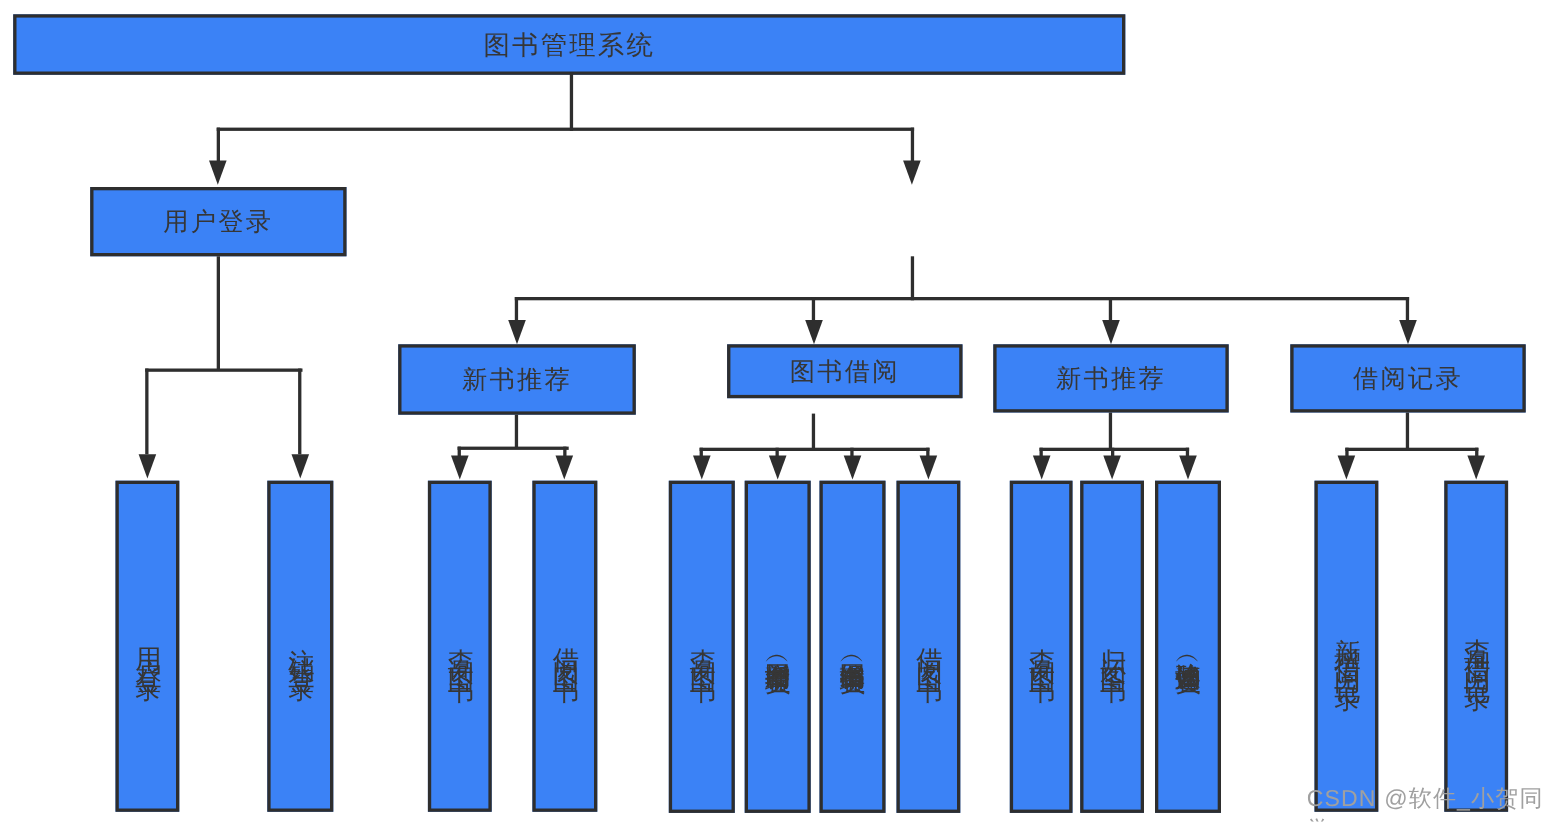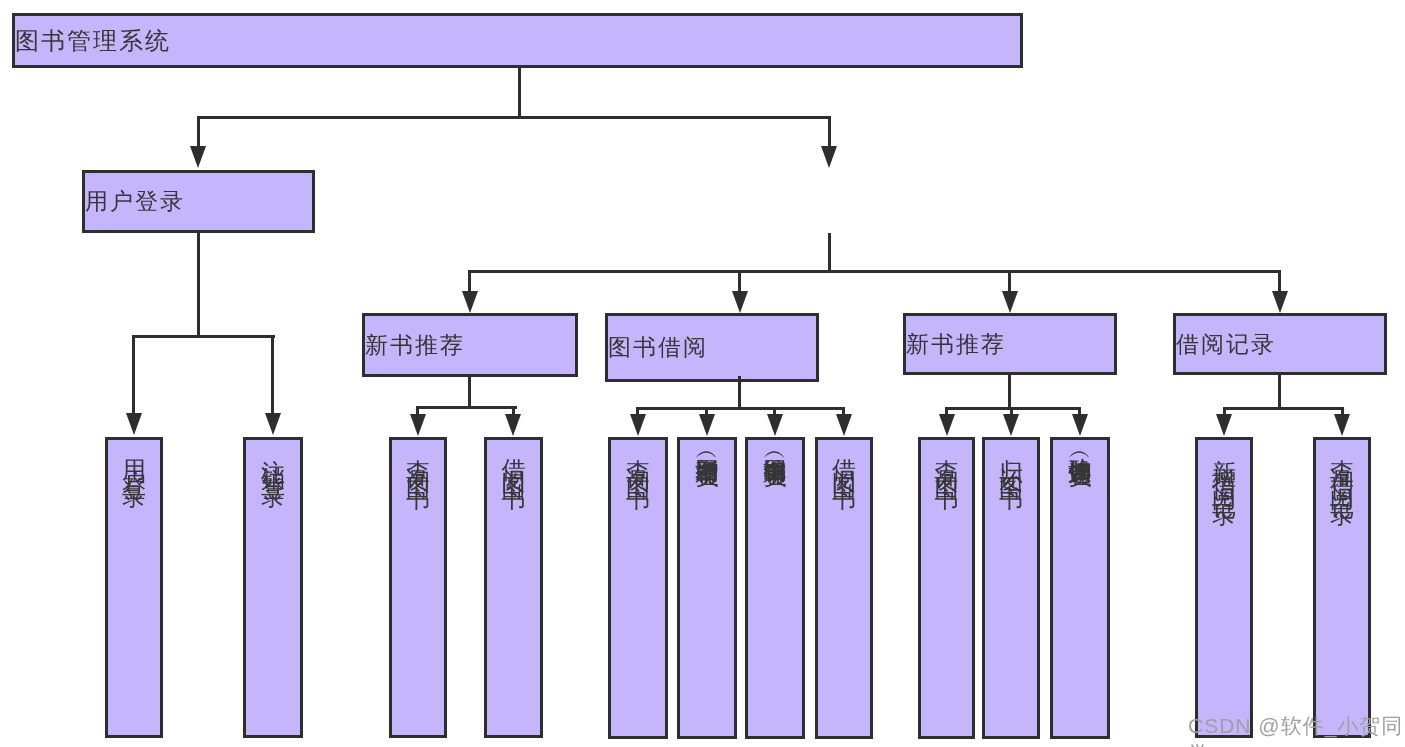--- a/index.html
+++ b/index.html
@@ -7,25 +7,25 @@
     position:relative;
     width:1405px;height:747px;
     background:#ffffff;
     overflow:hidden;
     font-family:"Liberation Sans","DejaVu Sans",sans-serif;
     color:#363636;
   }
   .box{
     position:absolute;
     box-sizing:border-box;
-    background:#c4b5fd;
+    background:#3b82f6;
     border:3px solid #2e2e2e;
     display:flex;
     align-items:center;
-    justify-content:flex-start;
+    justify-content:center;
     text-align:center;
   }
   .h{font-size:23px;letter-spacing:2px;}
   .root{font-size:24px;}
   .v{
     writing-mode:vertical-rl;
     text-orientation:mixed;
     font-size:24px;
     letter-spacing:9px;
     line-height:1;
@@ -81,21 +81,21 @@
   <div class="line" style="left:738px;top:270px;width:3px;height:23px"></div>
   <div class="arrow" style="left:732px;top:291px"></div>
   <div class="line" style="left:1008px;top:270px;width:3px;height:23px"></div>
   <div class="arrow" style="left:1002px;top:291px"></div>
   <div class="line" style="left:1278px;top:270px;width:3px;height:23px"></div>
   <div class="arrow" style="left:1272px;top:291px"></div>
 
   <div class="box h" style="left:362px;top:313px;width:216px;height:64px">
     <span>新书推荐</span>
   </div>
-  <div class="box h" style="left:605px;top:313px;width:214px;height:69px">
+  <div class="box h" style="left:661px;top:313px;width:214px;height:49px">
     <span>图书借阅</span>
   </div>
   <div class="box h" style="left:903px;top:313px;width:214px;height:62px">
     <span>新书推荐</span>
   </div>
   <div class="box h" style="left:1173px;top:313px;width:214px;height:62px">
     <span>借阅记录</span>
   </div>
 
   <div class="line" style="left:468px;top:377px;width:3px;height:31px"></div>

